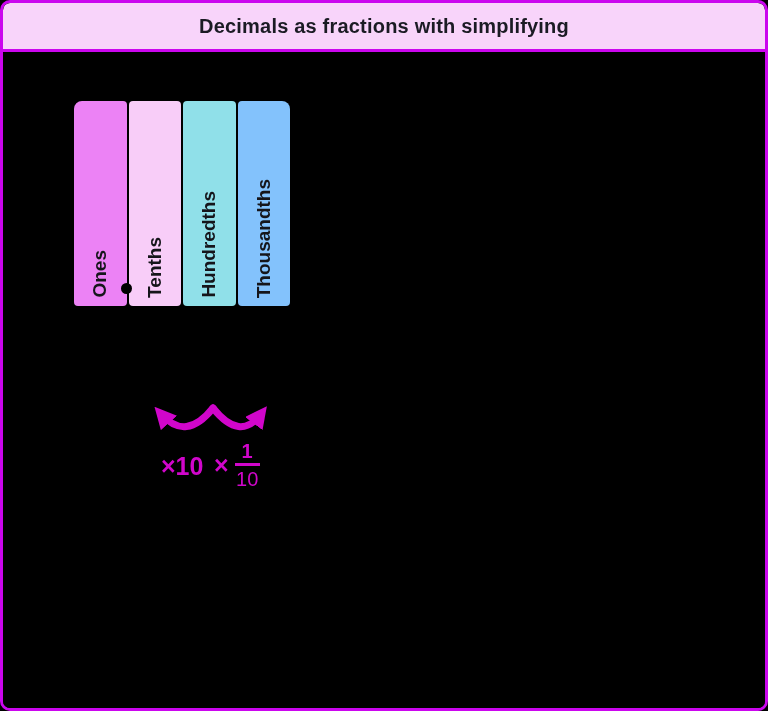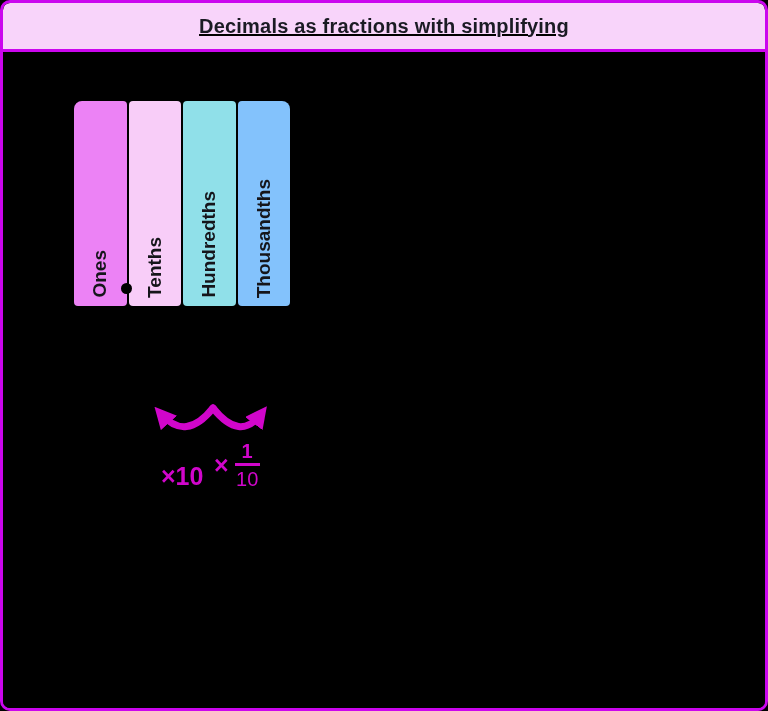--- a/index.html
+++ b/index.html
@@ -82,21 +82,21 @@
     position: absolute;
     left: 149px;
     top: 348px;
     width: 118px;
     height: 40px;
     overflow: visible;
   }
   .mul10 {
     position: absolute;
     left: 158px;
-    top: 410px;
+    top: 400px;
     font-size: 25px;
     font-weight: bold;
   }
   .mul-frac {
     position: absolute;
     left: 211px;
     top: 388px;
     display: flex;
     align-items: center;
     gap: 6px;
@@ -123,21 +123,21 @@
     font-weight: normal;
     line-height: 1.2;
     padding-top: 1px;
   }
 </style>
 </head>
 <body>
 
 <div class="frame" style="border-color: rgb(203, 6, 238);">
 
-  <div class="header" style="background: rgb(248, 212, 250); text-decoration: underline;">
+  <div class="header" style="background: rgb(248, 212, 250);">
     <h1 style="color: rgb(27, 27, 36);">Decimals as fractions with simplifying</h1>
   </div>
 
   <div class="content" style="background: rgb(0, 0, 0);">
 
     <div class="pv-chart">
       <div class="pv-col" style="background: rgb(236, 130, 245);">
         <span class="pv-label">Ones</span>
       </div>
       <div class="pv-col" style="background: rgb(248, 205, 248);">

